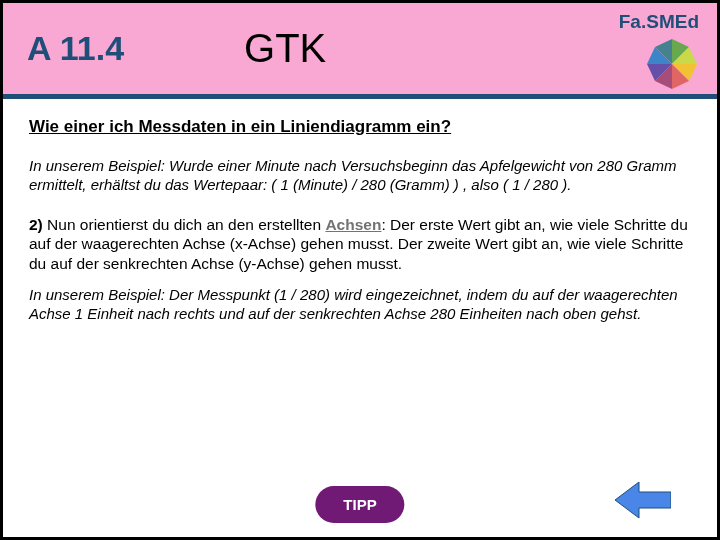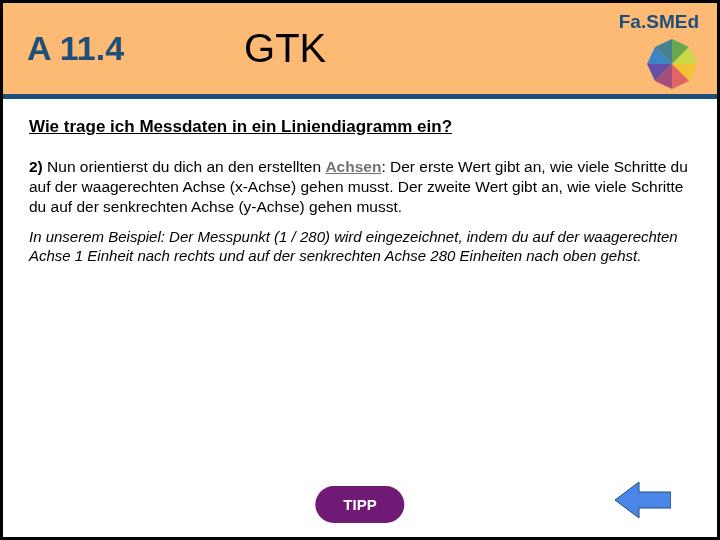--- a/index.html
+++ b/index.html
@@ -13,21 +13,21 @@
   }
   .slide {
     width: 720px;
     height: 540px;
     border: 3px solid #000;
     position: relative;
     background: #fff;
   }
   .header {
     height: 96px;
-    background: #fdba74;
+    background: #f9a8d4;
     border-bottom: 5px solid #1f4e79;
     position: relative;
     display: flex;
     align-items: center;
   }
   .header-code {
     font-size: 34px;
     font-weight: bold;
     color: #1f4e79;
     margin-left: 24px;
@@ -129,22 +129,23 @@
       <polygon points="27,27 52,27 44,44" fill="#f1c232"></polygon>
       <polygon points="27,27 44,44 27,52" fill="#e06666"></polygon>
       <polygon points="27,27 27,52 10,44" fill="#a64d79"></polygon>
       <polygon points="27,27 10,44 2,27" fill="#674ea7"></polygon>
       <polygon points="27,27 2,27 10,10" fill="#3d85c6"></polygon>
       <polygon points="27,27 10,10 27,2" fill="#45818e"></polygon>
     </svg>
   </div>
 
   <div class="content">
-    <div class="question">Wie trage ich Messdaten in ein Liniendiagramm ein?</div>
+    <div class="question">Wie einer ich Messdaten in ein Liniendiagramm ein?</div>
 
+    <p class="para-italic">In unserem Beispiel: Wurde einer Minute nach Versuchsbeginn das Apfelgewicht von 280 Gramm ermittelt, erhältst du das Wertepaar: ( 1 (Minute)  /  280 (Gramm) ) , also ( 1 / 280 ).</p>
 
     <p class="para">
       <b>2)</b><span> Nun orientierst du dich an den erstellten </span><a class="axislink">Achsen</a><span>: Der erste Wert gibt an, wie viele Schritte du auf der waagerechten Achse (x-Achse) gehen musst. Der zweite Wert gibt an, wie viele Schritte du auf der senkrechten Achse (y-Achse) gehen musst.</span>
     </p>
     <p class="para-italic2">In unserem Beispiel: Der Messpunkt (1 /  280) wird eingezeichnet, indem du auf der waagerechten Achse 1 Einheit nach rechts und auf der senkrechten Achse 280 Einheiten nach oben gehst.</p>
   </div>
 
   <div class="footer">
     <button class="tipp-btn">TIPP</button>
     <svg class="back-arrow" viewBox="0 0 56 42">

